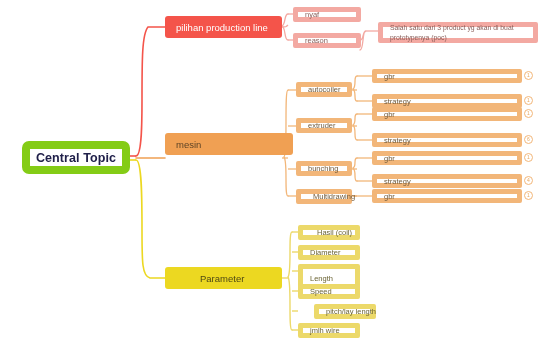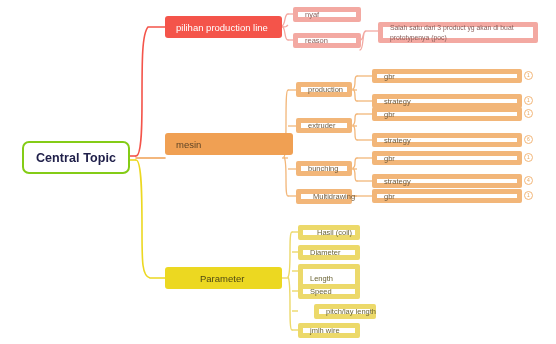--- a/index.html
+++ b/index.html
@@ -33,21 +33,21 @@
   .node {
     position: absolute;
     box-sizing: border-box;
     display: flex;
     align-items: center;
     white-space: nowrap;
   }
 
   
   .central {
-    border: 2px solid #84cc16;
+    border: 8px solid #84cc16;
     border-radius: 7px;
     background: #ffffff;
     color: #20204a;
     font-weight: bold;
     font-size: 12.5px;
     padding: 0 12px;
     justify-content: center;
     letter-spacing: 0.1px;
   }
 
@@ -173,21 +173,21 @@
 
   <div class="node leaf red wrap" style="left:378px; top:22px; width:160px; height:21px; font-size:6.8px;">
     <span>Salah satu dari 3 product yg akan di buat prototypenya (poc)</span>
   </div>
 
   <div class="node l1 orange" style="left:165px; top:133px; width:128px; height:22px;">
     <span>mesin</span>
   </div>
 
   <div class="node leaf orange" style="left:296px; top:82px; width:56px; height:15px;">
-    <span>production</span>
+    <span>autocoiler</span>
   </div>
   <div class="node leaf orange" style="left:372px; top:69px; width:150px; height:14px;">
     <span>gbr</span>
   </div>
   <div class="badge" style="left:524px; top:71px;">1</div>
 
   <div class="node leaf orange" style="left:372px; top:94px; width:150px; height:14px;">
     <span>strategy</span>
   </div>
   <div class="badge" style="left:524px; top:96px;">1</div>

